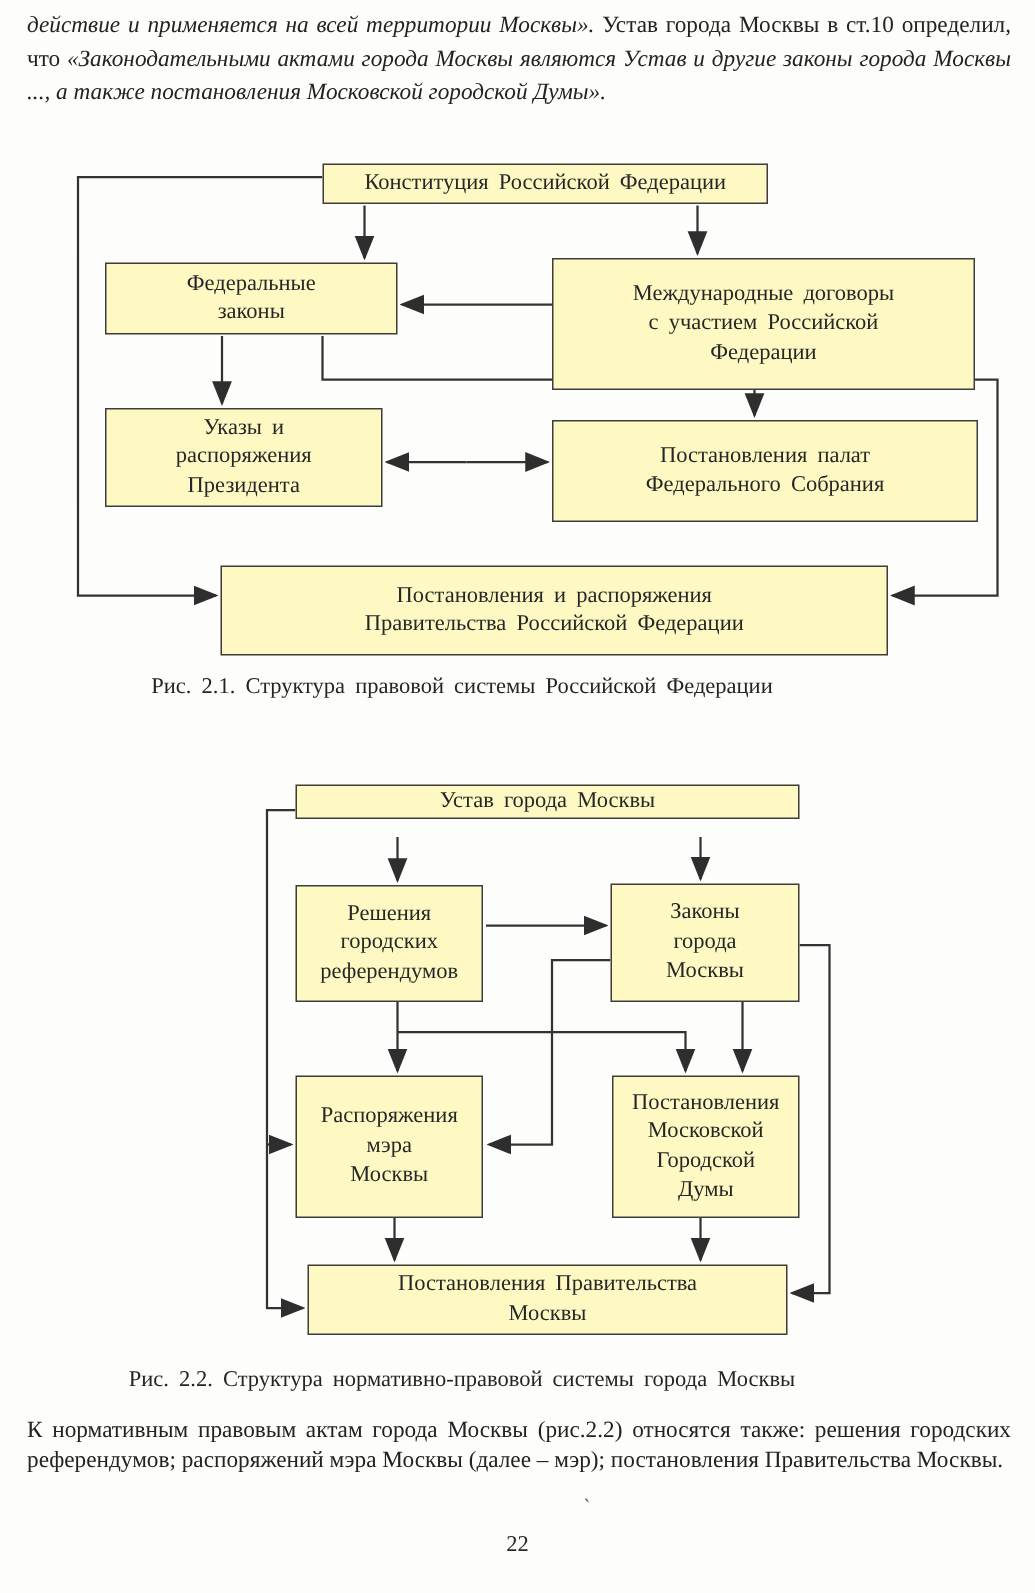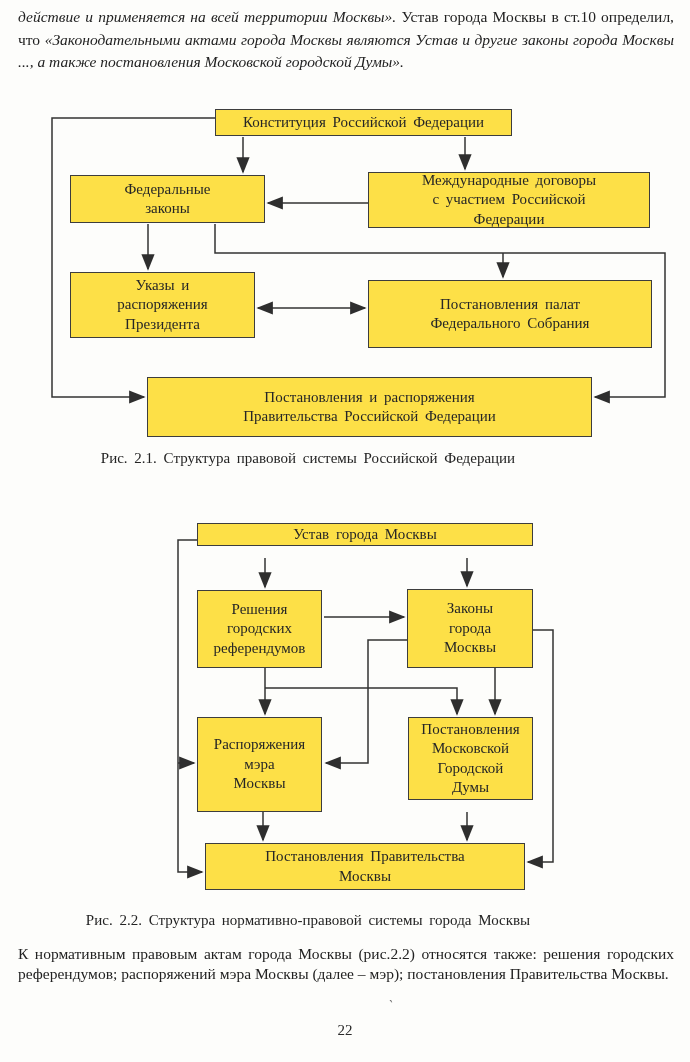--- a/index.html
+++ b/index.html
@@ -18,21 +18,21 @@
     text-align:justify;
     font-size:15.5px;
   }
   .intro{ top:6px; left:18px; width:656px; line-height:22.5px; }
   .closing{ top:944px; left:18px; width:656px; line-height:20px; }
   .italic{ font-style:italic; }
   .box{
     position:absolute;
     box-sizing:border-box;
     border:1.6px solid #3d3d3d;
-    background:#fde047;
+    background:#fef9c3;
     display:flex;
     align-items:center;
     justify-content:center;
     text-align:center;
     white-space:pre-line;
     font-size:15px;
     line-height:1.3;
     word-spacing:3px;
     color:#262626;
     font-family:Liberation Serif, serif;
@@ -79,21 +79,21 @@
     <polyline points="215,124 215,153 665,153 665,297 595,297" marker-end="url(#ah1)"></polyline>
     <polyline points="503,153 503,177" marker-end="url(#ah1)"></polyline>
     <polyline points="311,208 258,208" marker-end="url(#ah1)"></polyline>
     <polyline points="311,208 365,208" marker-end="url(#ah1)"></polyline>
     <polyline points="215,18 52,18 52,297 144,297" marker-end="url(#ah1)"></polyline>
   </svg>
 
   <div class="box" style="left:215px;top:109px;width:297px;height:27px">Конституция Российской Федерации</div>
   <div class="box" style="left:70px;top:175px;width:195px;height:48px">Федеральные
 законы</div>
-  <div class="box" style="left:368px;top:172px;width:282px;height:56px">Международные договоры
+  <div class="box" style="left:368px;top:172px;width:282px;height:88px">Международные договоры
 с участием Российской
 Федерации</div>
   <div class="box" style="left:70px;top:272px;width:185px;height:66px">Указы и
 распоряжения
 Президента</div>
   <div class="box" style="left:368px;top:280px;width:284px;height:68px">Постановления палат
 Федерального Собрания</div>
   <div class="box" style="left:147px;top:377px;width:445px;height:60px">Постановления и распоряжения
 Правительства Российской Федерации</div>
 
@@ -124,21 +124,21 @@
   <div class="box" style="left:197px;top:523px;width:336px;height:23px">Устав города Москвы</div>
   <div class="box" style="left:197px;top:590px;width:125px;height:78px">Решения
 городских
 референдумов</div>
   <div class="box" style="left:407px;top:589px;width:126px;height:79px">Законы
 города
 Москвы</div>
   <div class="box" style="left:197px;top:717px;width:125px;height:95px">Распоряжения
 мэра
 Москвы</div>
-  <div class="box" style="left:408px;top:717px;width:125px;height:83px">Постановления
+  <div class="box" style="left:408px;top:717px;width:125px;height:95px">Постановления
 Московской
 Городской
 Думы</div>
   <div class="box" style="left:205px;top:843px;width:320px;height:47px">Постановления Правительства
 Москвы</div>
 
   <div class="caption cap2">Рис. 2.2. Структура нормативно-правовой системы города Москвы</div>
 
   <div class="para closing">К нормативным правовым актам города Москвы (рис.2.2) относятся также: решения городских референдумов; распоряжений мэра Москвы (далее – мэр); постановления Правительства Москвы.</div>
 

